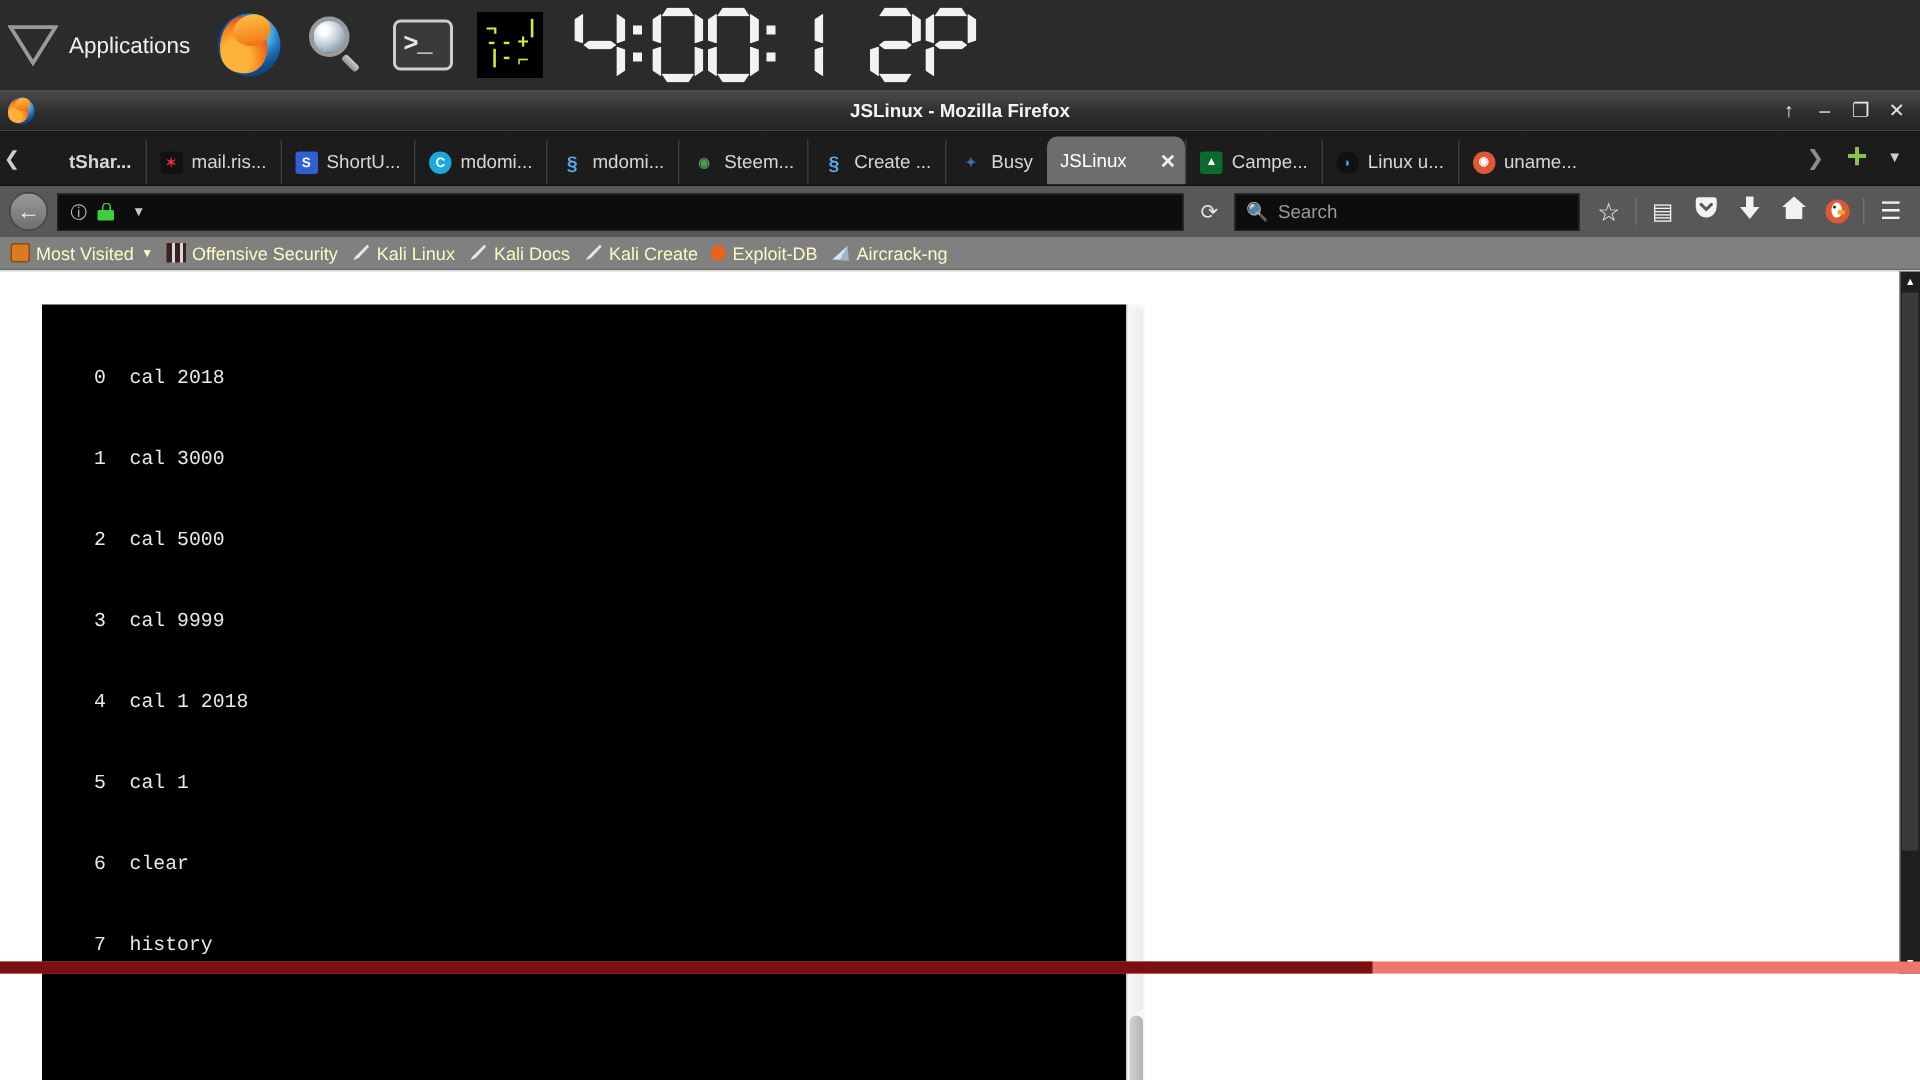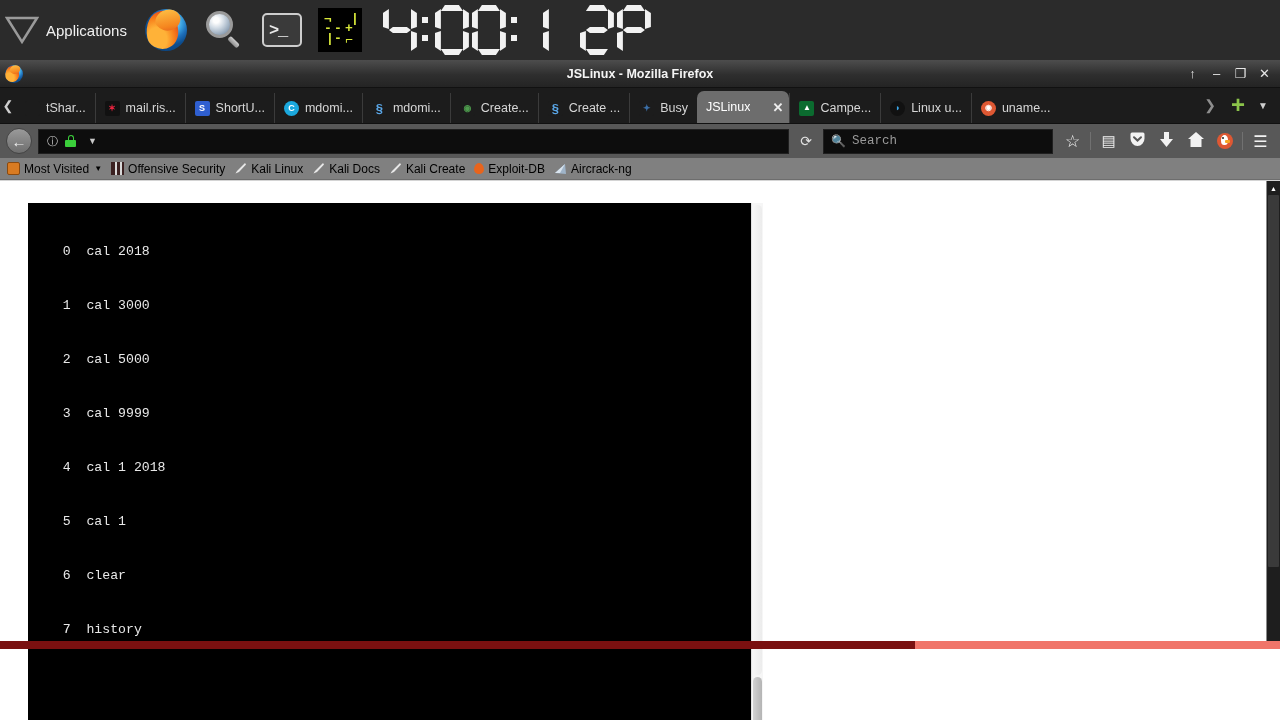--- a/index.html
+++ b/index.html
@@ -159,21 +159,21 @@
     display: flex; align-items: flex-end; flex: 1; overflow: hidden; height: 36px;
   }
   .tab {
     height: 30px; margin-top: 6px;
     display: flex; align-items: center; gap: 6px;
     padding: 0 9px; flex: none;
     color: #d6d6d6; font-size: 12.5px;
     border-left: 1px solid #3b3b3b;
     position: relative; white-space: nowrap;
   }
-  .tab:first-child { border-left: none; }
+  .tab:first-child { border-left: none; font-weight: bold; }
   .tab.active {
     background: #6d6d6d;
     border-radius: 7px 7px 0 0;
     height: 32px; margin-top: 4px;
     color: #ffffff; border-left: none;
     padding-right: 4px;
     gap: 16px;
   }
   .tab .favicon {
     width: 15px; height: 15px; flex: none;
@@ -221,37 +221,37 @@
     flex: 1; color: #b9b9b9; font-size: 12.5px; white-space: nowrap; overflow: hidden;
   }
   #url-text b { color: #ffffff; font-weight: bold; }
   #url-dropdown { color: #c9c9c9; font-size: 9px; padding: 0 6px; flex: none; }
   #reload-btn { color: #e2e2e2; font-size: 14px; padding: 0 5px; flex: none; }
   #searchbar {
     width: 230px; height: 25px; background: #0d0d0d; border: 1px solid #202020;
     display: flex; align-items: center; gap: 6px; padding: 0 7px; flex: none;
   }
   #searchbar .sicon { color: #cfcfcf; font-size: 12px; }
-  #search-placeholder { color: #9a9a9a; font-size: 12.5px; font-family: Liberation Mono, monospace; }
+  #search-placeholder { color: #9a9a9a; font-size: 12.5px; }
   #nav-icons { display: flex; align-items: center; gap: 2px; flex: none; }
   .nav-ico {
     width: 27px; height: 26px; display: flex; align-items: center; justify-content: center;
     color: #f2f2f2;
   }
   .nav-sep { width: 1px; height: 18px; background: #717171; margin: 0 2px; }
 
   
   #bookmarks {
     height: 22px; background: #808080;
     display: flex; align-items: center; padding-left: 4px; gap: 0px;
     border-bottom: 1px solid #6d6d6d;
   }
   .bm {
     display: flex; align-items: center; gap: 4px;
-    padding: 0 6px 0 3px; color: #000000; font-size: 12px; white-space: nowrap; text-align: center;
+    padding: 0 6px 0 3px; color: #fef9c3; font-size: 12px; white-space: nowrap; text-align: center;
   }
   .bm .bmicon { width: 13px; height: 13px; flex: none; position: relative; }
   .bm .caret { font-size: 8px; margin-left: 1px; }
 
   
   #content {
     position: absolute; left: 0; right: 0; top: 121px; bottom: 0;
     background: #ffffff;
   }
   #page-scroll-track {
@@ -458,21 +458,21 @@
         <span class="tab-label">mdomi...</span>
       </div>
 
       <div class="tab">
         <span class="favicon" style="background:#1c1c1c;color:#5aa7e8;font-size:13px">§</span>
         <span class="tab-label">mdomi...</span>
       </div>
 
       <div class="tab">
         <span class="favicon" style="background:#1c1c1c;color:#4d9b4d">◉</span>
-        <span class="tab-label">Create...</span>
+        <span class="tab-label">Steem...</span>
       </div>
 
       <div class="tab">
         <span class="favicon" style="background:#1c1c1c;color:#5aa7e8;font-size:13px">§</span>
         <span class="tab-label">Create ...</span>
       </div>
 
       <div class="tab">
         <span class="favicon" style="background:#1c1c1c;color:#3b6fa8">✦</span>
         <span class="tab-label">Busy</span>

